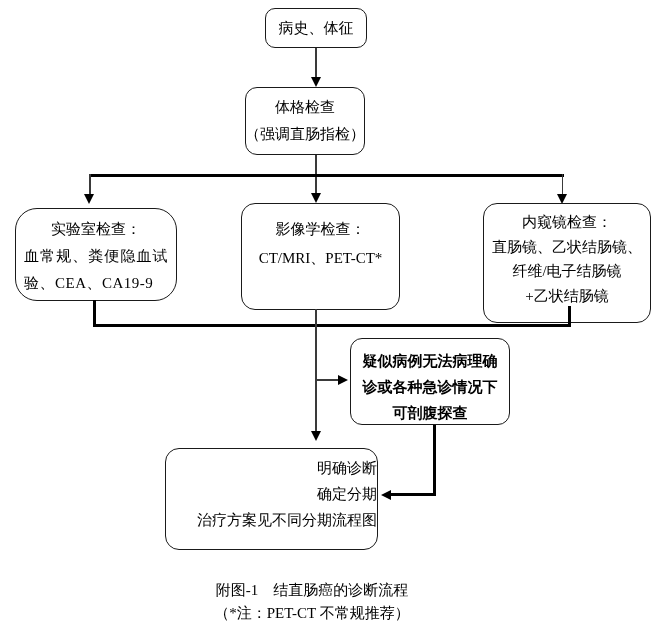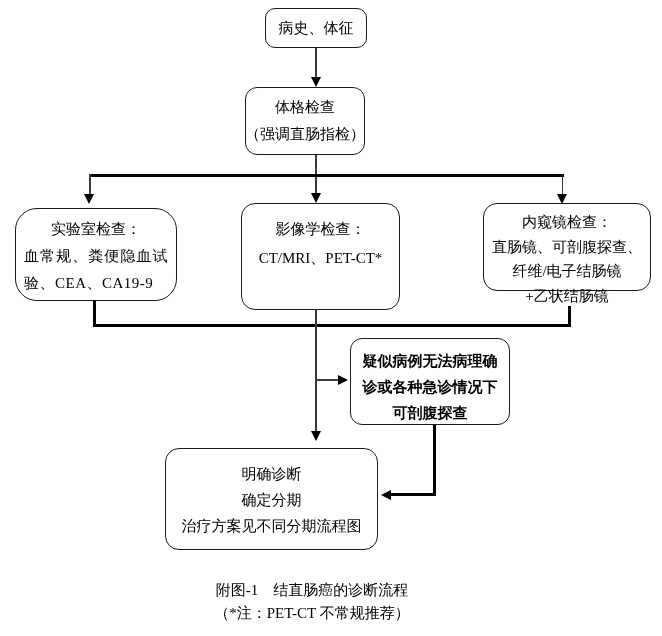--- a/index.html
+++ b/index.html
@@ -31,21 +31,21 @@
   .n-physical { display: flex; flex-direction: column; align-items: center; justify-content: center; }
   .n-physical .ln { line-height: 27px; }
   .n-lab { padding: 7px 8px 0 8px; }
   .n-lab .ln-title { line-height: 27px; text-align: center; }
   .n-lab .body { text-align: justify; text-justify: inter-ideograph; line-height: 27px; letter-spacing: 0.5px; }
   .n-imaging { padding-top: 11px; }
   .n-imaging .ln { line-height: 29px; }
   .n-endoscopy { padding-top: 6px; }
   .n-endoscopy .ln { line-height: 24.5px; }
   .n-suspect { padding-top: 9px; }
-  .n-final { padding-top: 12px; }
+  .n-final { padding-top: 6px; text-align: right; }
 
   
   .vline, .hline { position: absolute; background: #3a3a3a; }
   .thick { background: #000000; }
   .ah-down {
     position: absolute; width: 0; height: 0;
     border-left: 5.5px solid transparent;
     border-right: 5.5px solid transparent;
     border-top: 10px solid #000000;
   }
@@ -104,23 +104,23 @@
   <div class="node n-lab" style="left:15px; top:208px; width:162px; height:93px; border-radius:22px;">
     <div class="ln-title">实验室检查：</div>
     <div class="body">血常规、粪便隐血试验、CEA、CA19-9</div>
   </div>
 
   <div class="node n-imaging" style="left:241px; top:203px; width:159px; height:107px; border-radius:14px;">
     <div class="ln">影像学检查：</div>
     <div class="ln">CT/MRI、PET-CT*</div>
   </div>
 
-  <div class="node n-endoscopy" style="left:483px; top:203px; width:168px; height:88px; border-radius:14px;">
+  <div class="node n-endoscopy" style="left:483px; top:203px; width:168px; height:120px; border-radius:14px;">
     <div class="ln">内窥镜检查：</div>
-    <div class="ln">直肠镜、可剖腹探查、</div>
+    <div class="ln">直肠镜、乙状结肠镜、</div>
     <div class="ln">纤维/电子结肠镜</div>
     <div class="ln">+乙状结肠镜</div>
   </div>
 
   <div class="vline thick" style="left:93px; top:300px; width:3px; height:27px;"></div>
   <div class="vline thick" style="left:568px; top:306px; width:3px; height:21px;"></div>
   <div class="hline thick" style="left:93px; top:324px; width:478px; height:3px;"></div>
 
   <div class="vline" style="left:315.2px; top:309px; width:1.6px; height:123px;"></div>
   <div class="ah-down" style="left:310.5px; top:431px;"></div>

